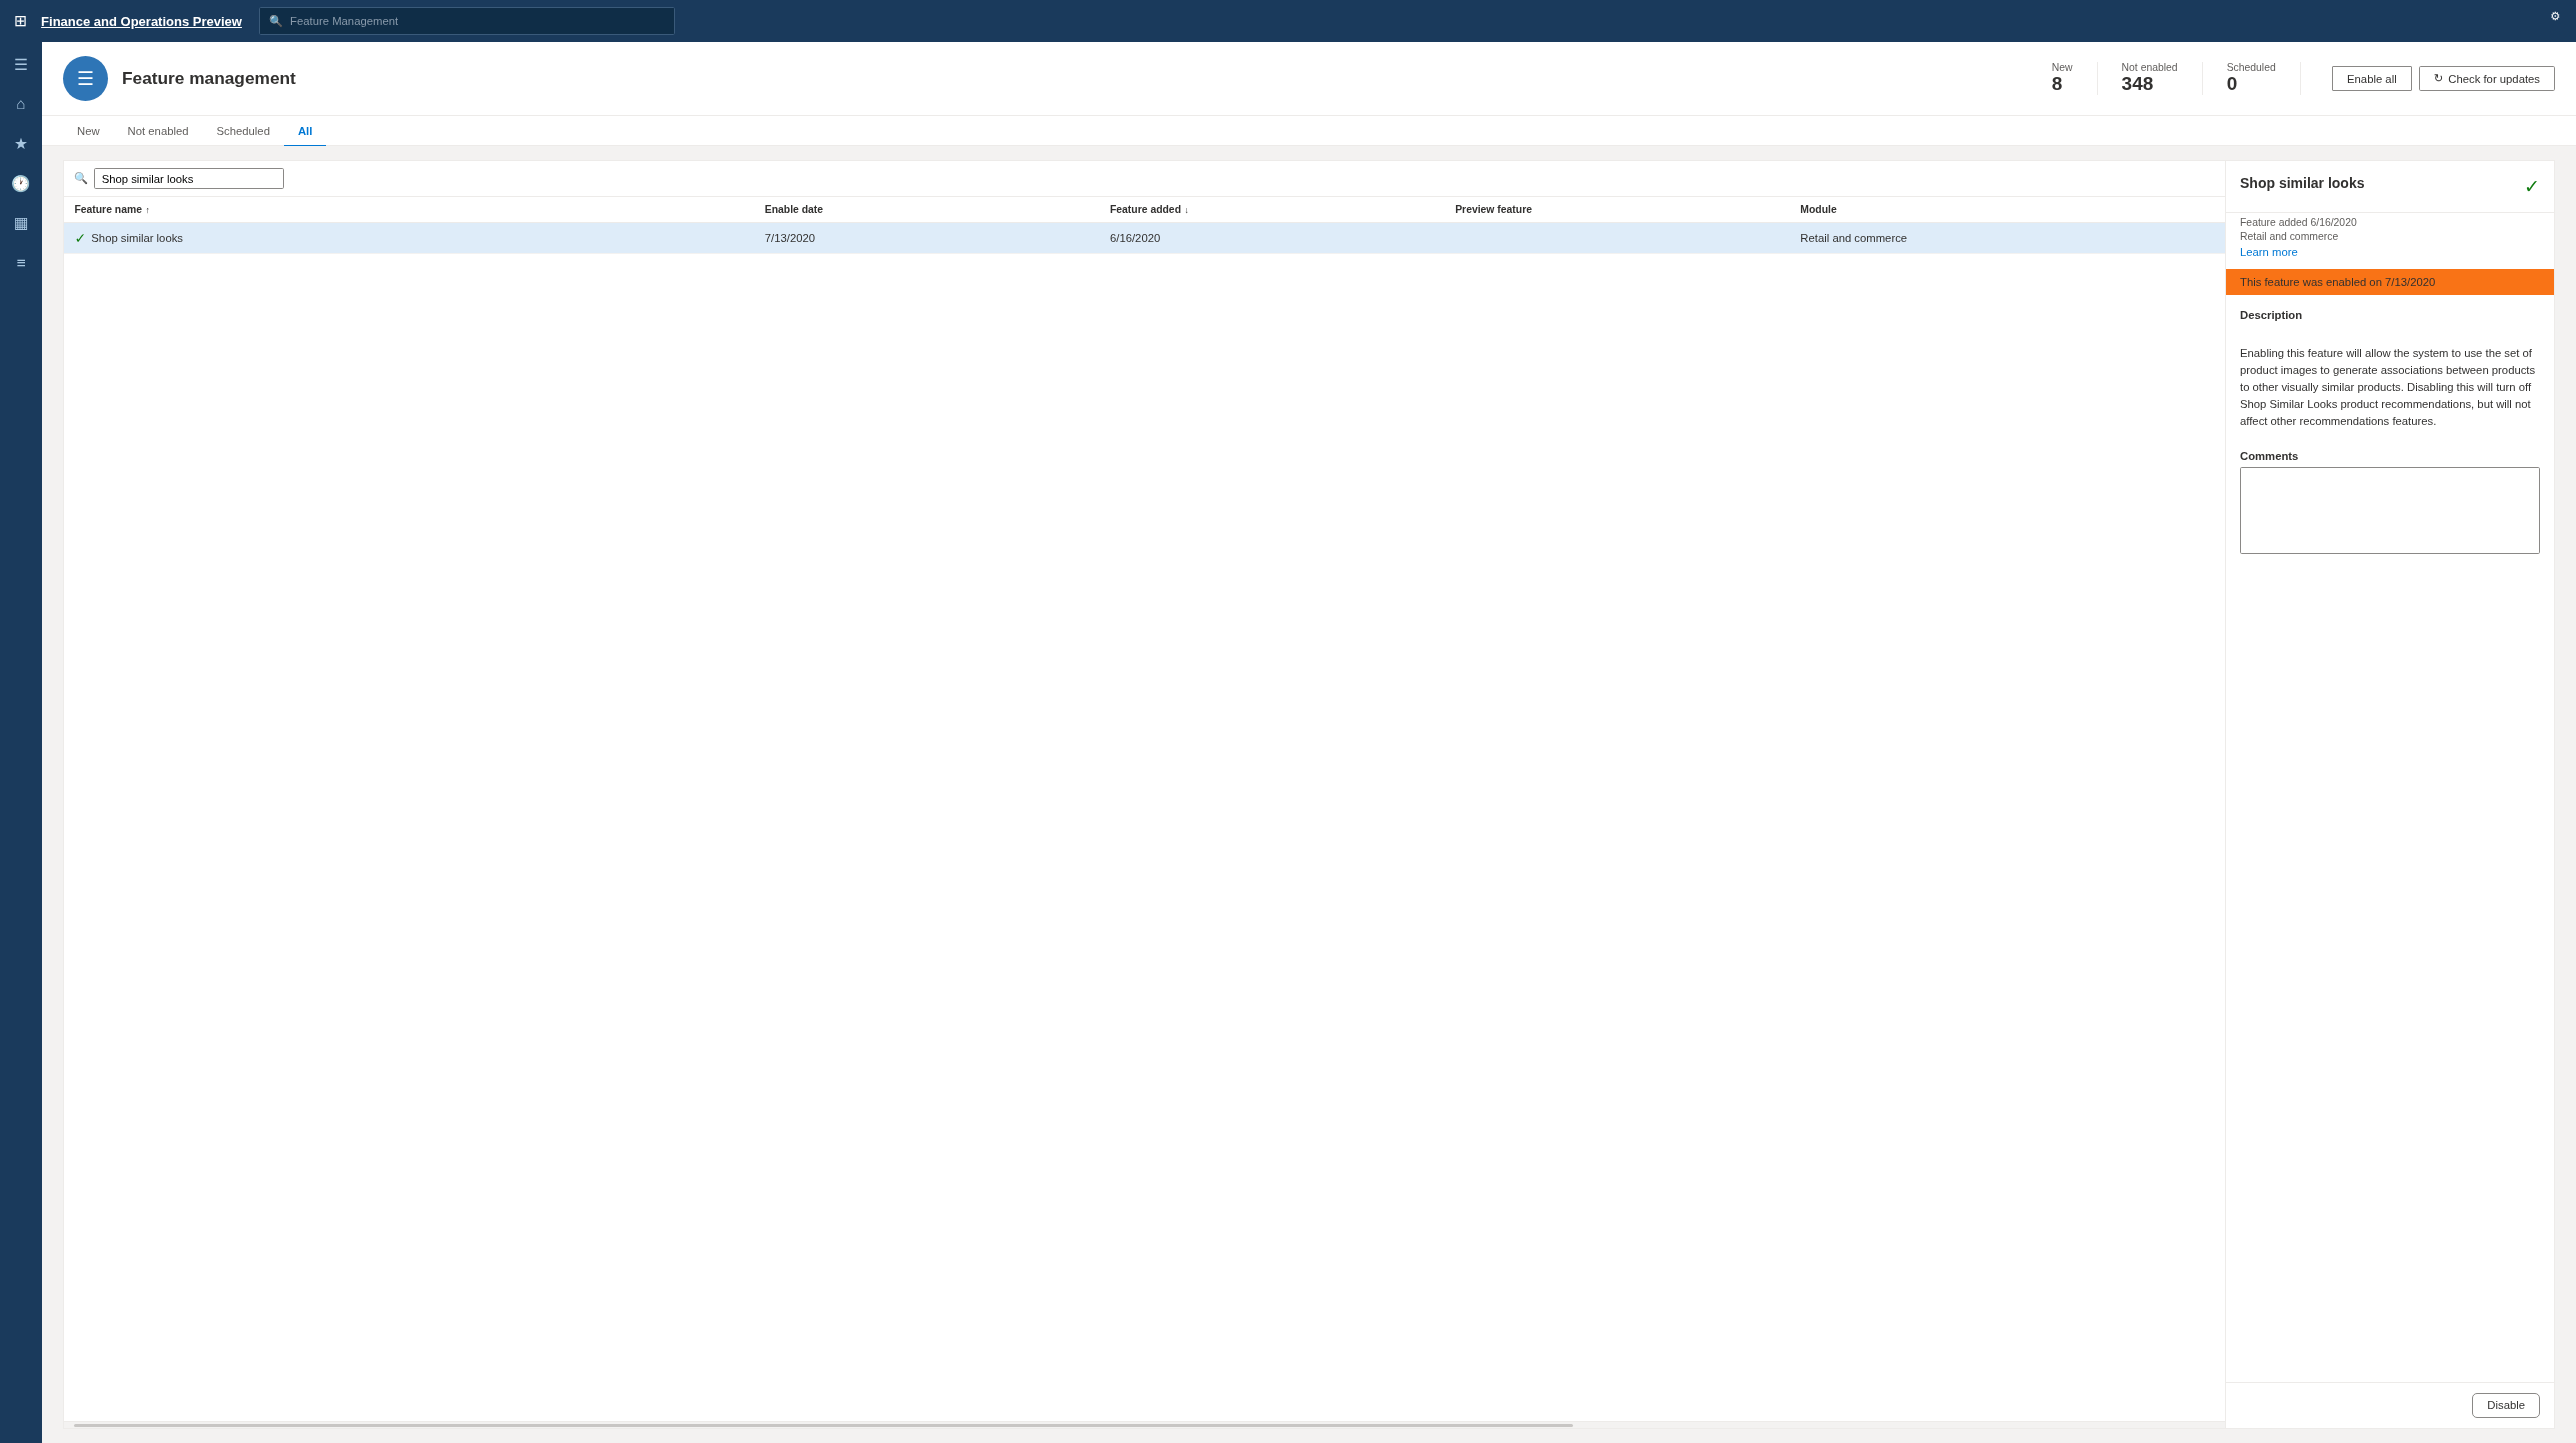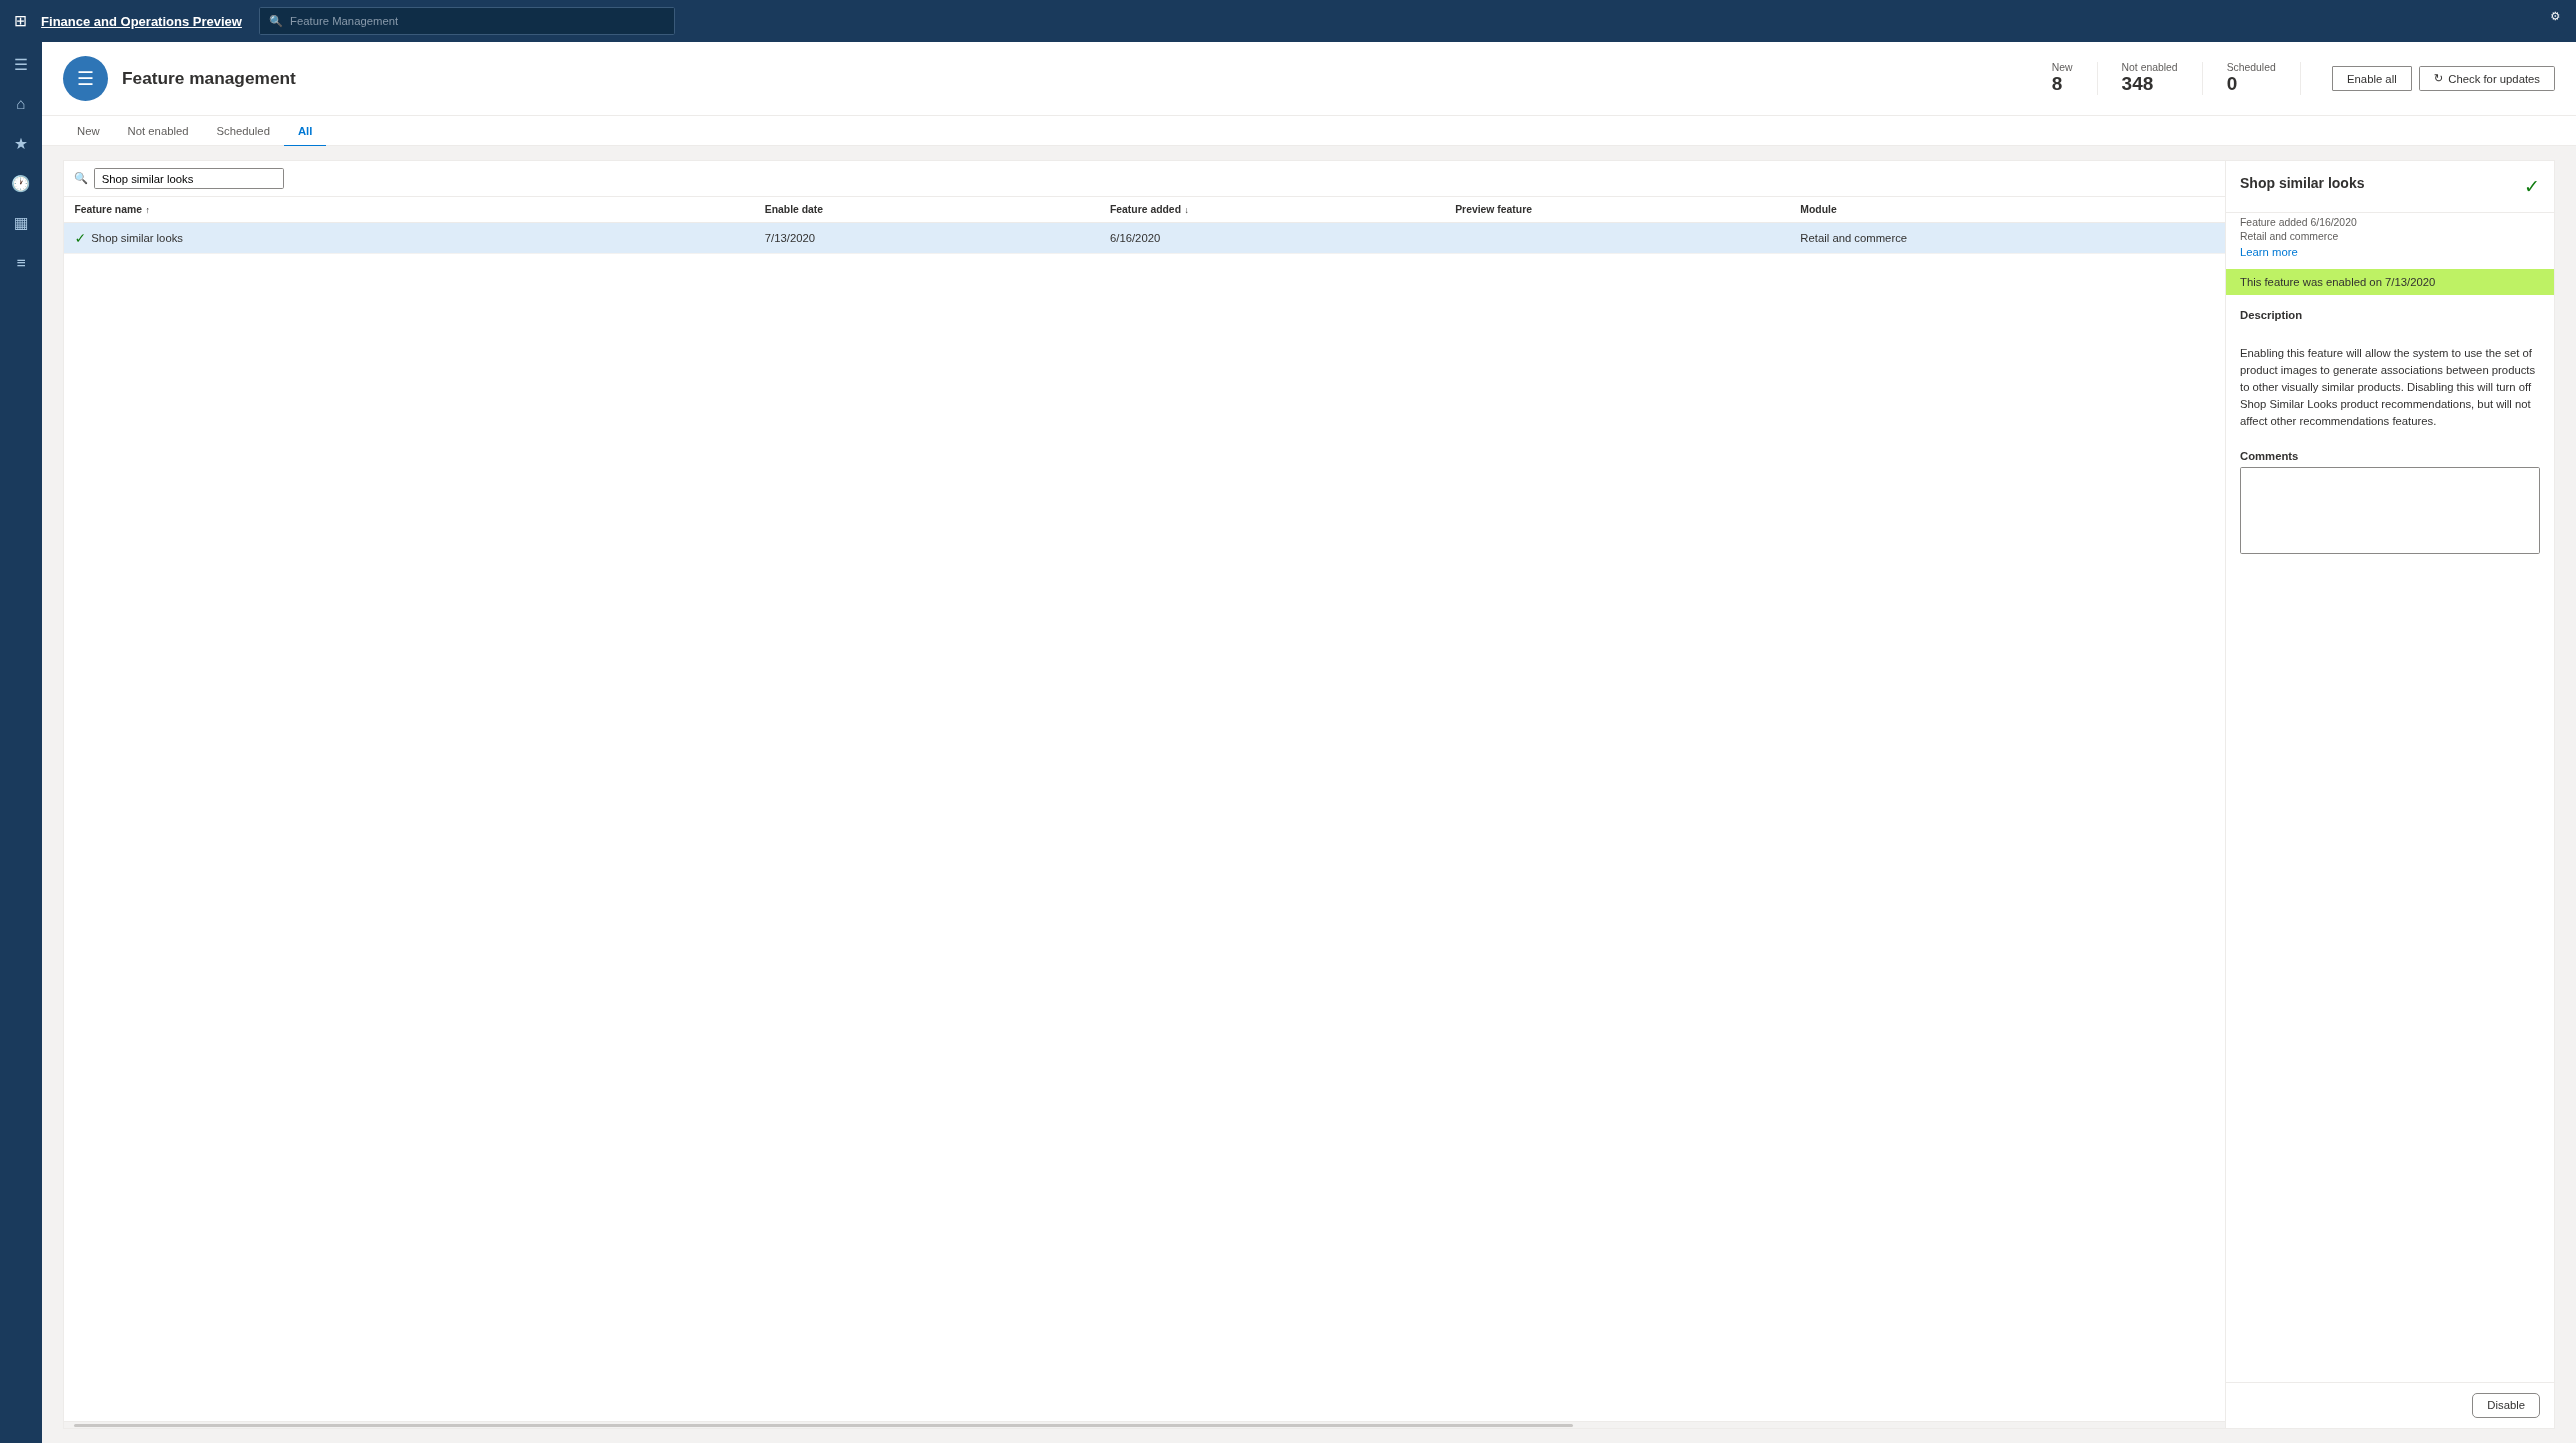--- a/index.html
+++ b/index.html
@@ -361,21 +361,21 @@
     .detail-learn-more {
       color: #0078d4;
       font-size: 11.3px;
       cursor: pointer;
       text-decoration: none;
       margin: 3.5px 0 0;
       display: inline-block;
     }
 
     .detail-enabled-banner {
-      background: #bef264;
+      background: #f97316;
       padding: 7px 14px;
       font-size: 11.3px;
       color: #323130;
     }
 
     .detail-body {
       padding: 14px;
       flex: 1;
       overflow-y: auto;
     }

